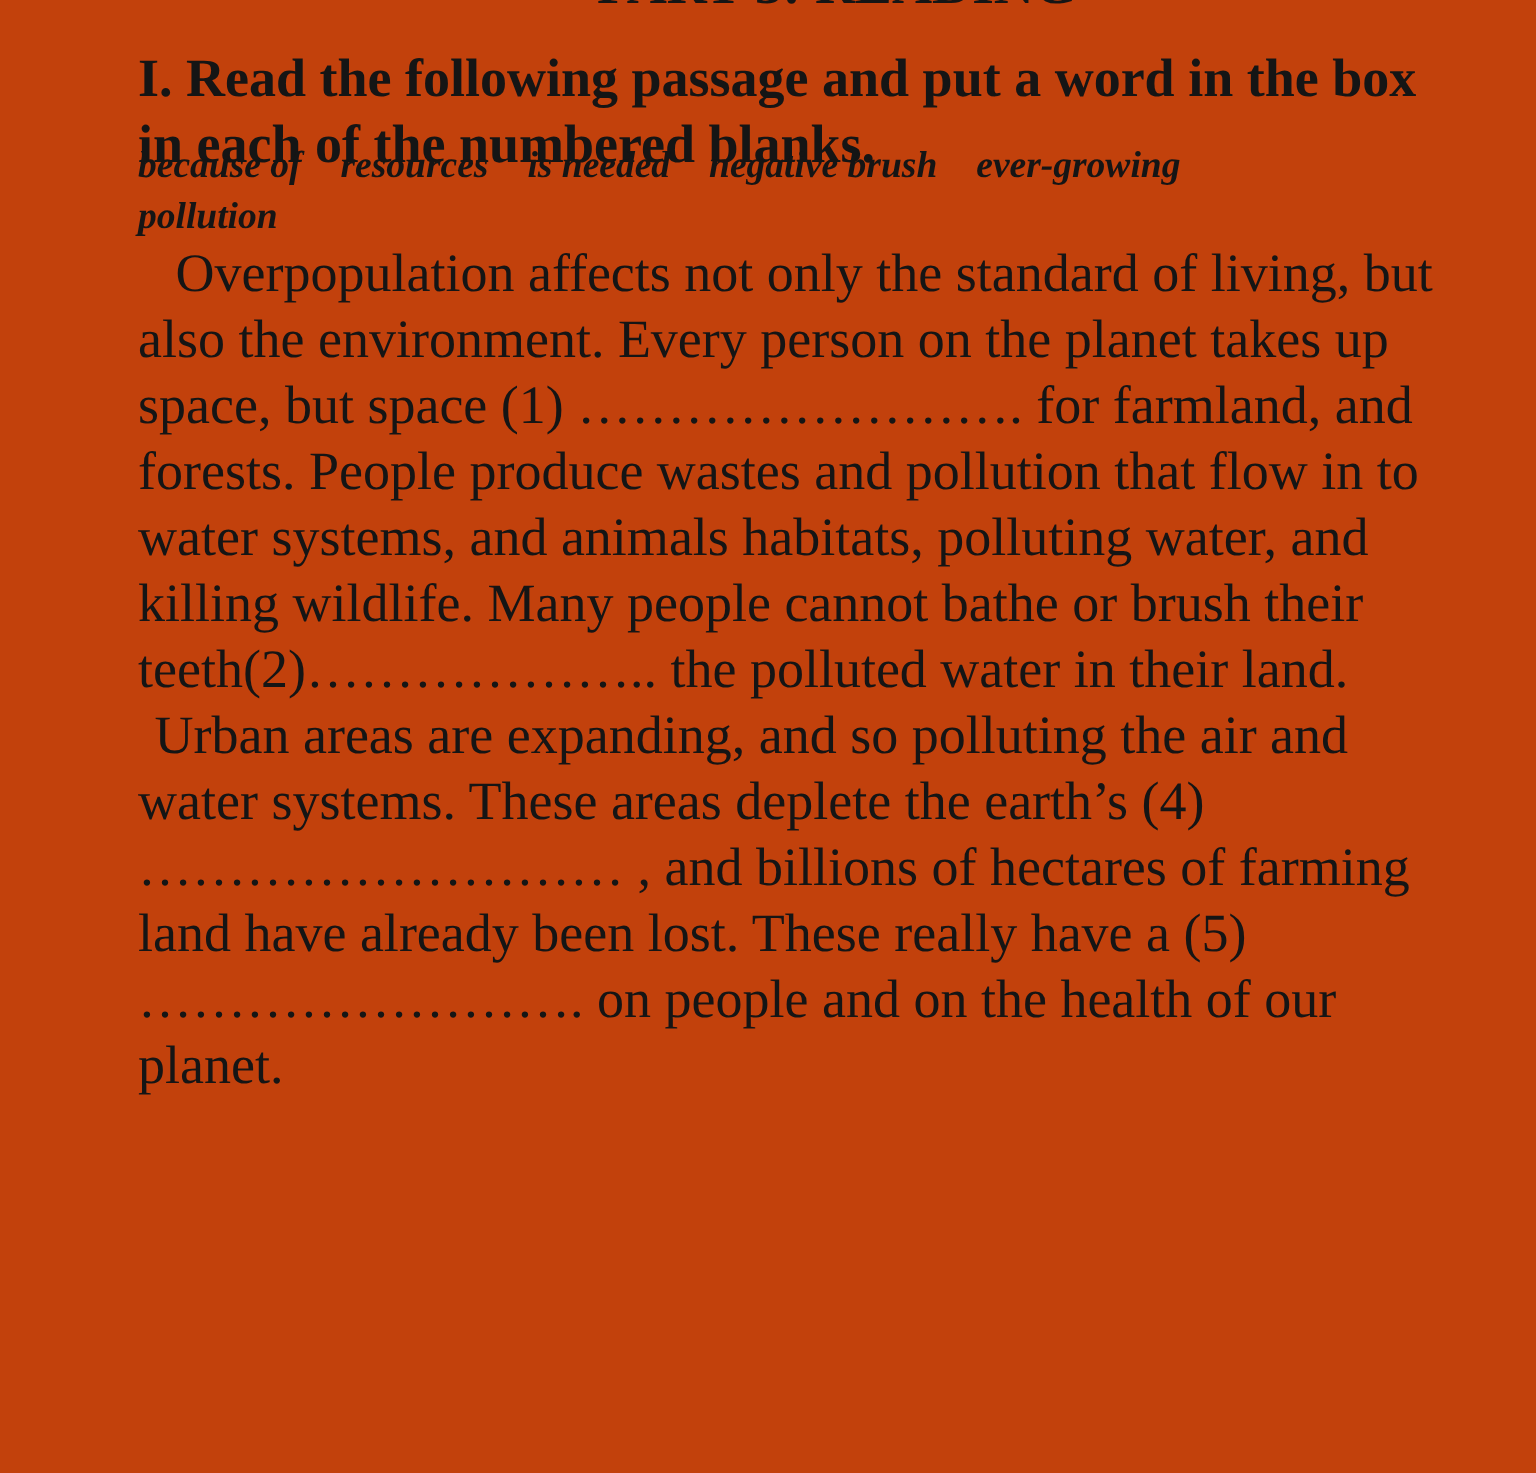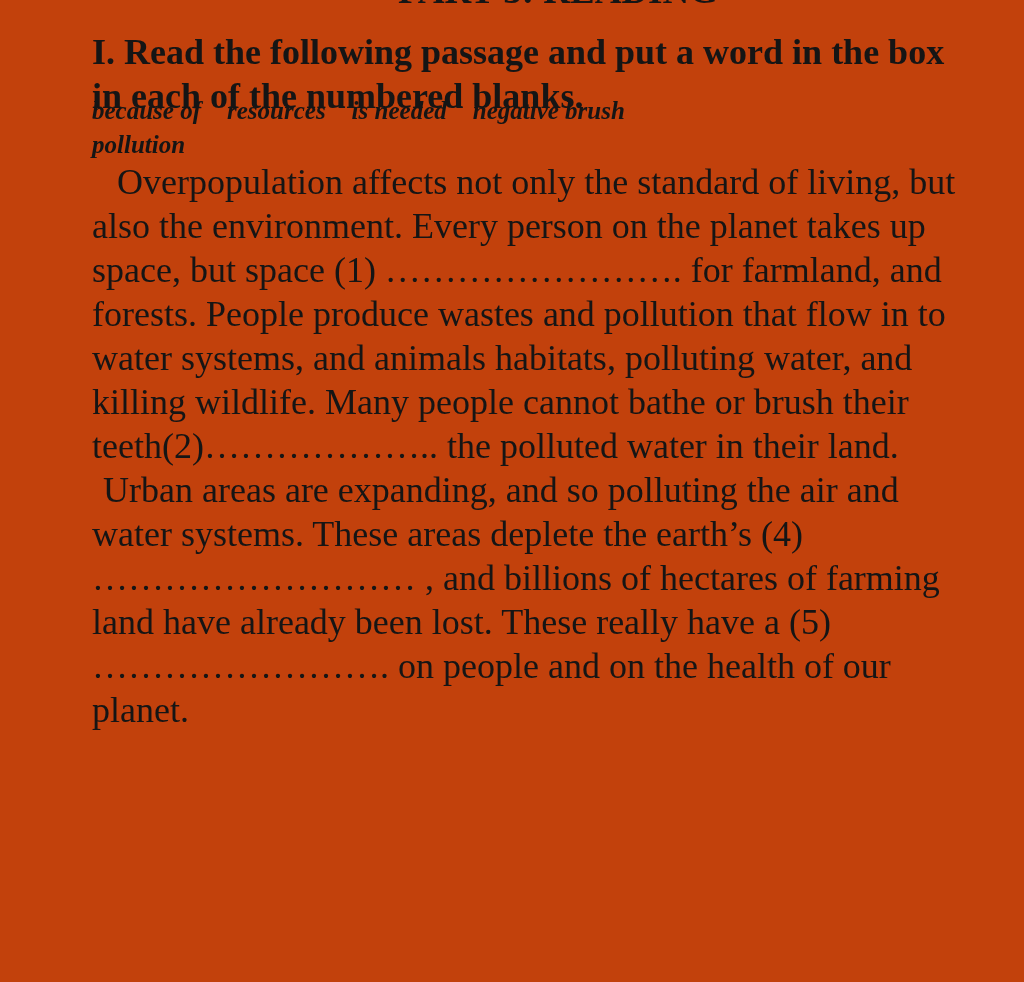--- a/index.html
+++ b/index.html
@@ -87,20 +87,21 @@
 
   <h1 class="sec1-heading">I. Read the following passage and put a word in the box
 in each of the numbered blanks.</h1>
 
   <div class="word-bank">
     <div class="wb-row1">
       <span class="wb-item">because of</span>
       <span class="wb-item">resources</span>
       <span class="wb-item">is needed</span>
       <span class="wb-item">negative brush</span>
+      <span class="wb-item">ever-growing</span>
     </div>
     <div class="wb-row2">
       <span class="wb-item">pollution</span>
     </div>
   </div>
 
   <div class="passage">
     <p class="ind-lg">Overpopulation affects not only the standard of living, but
 also the environment. Every person on the planet takes up
 space, but space (1) ……………………. for farmland, and

